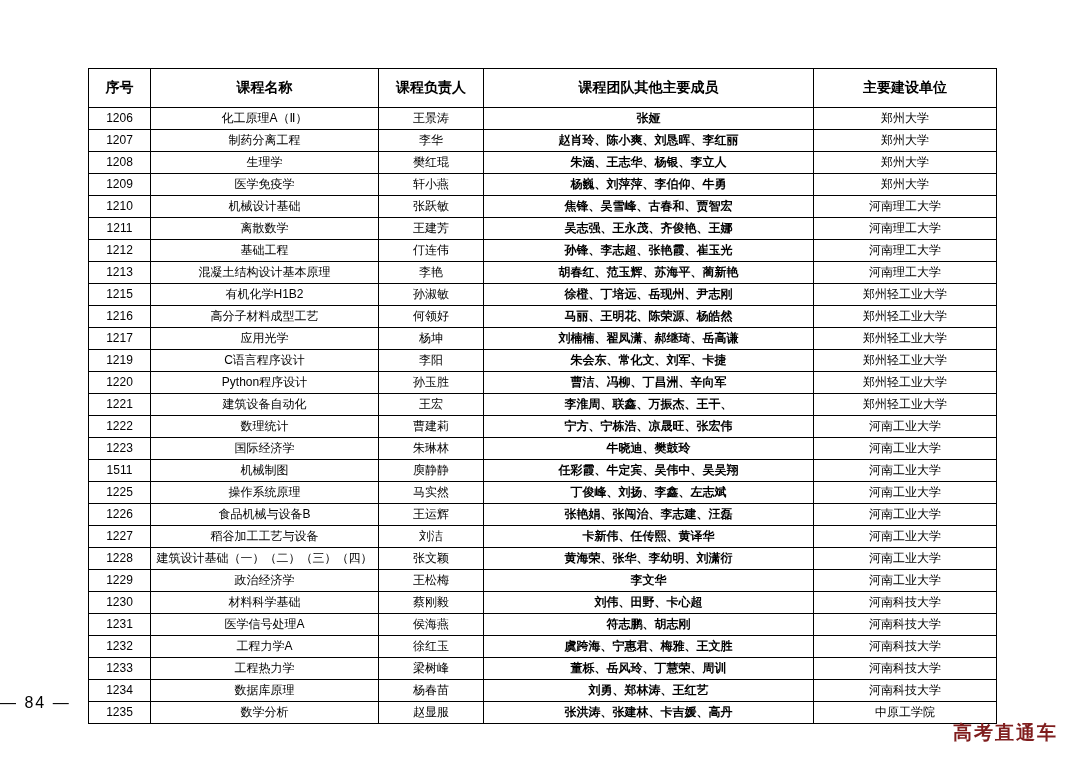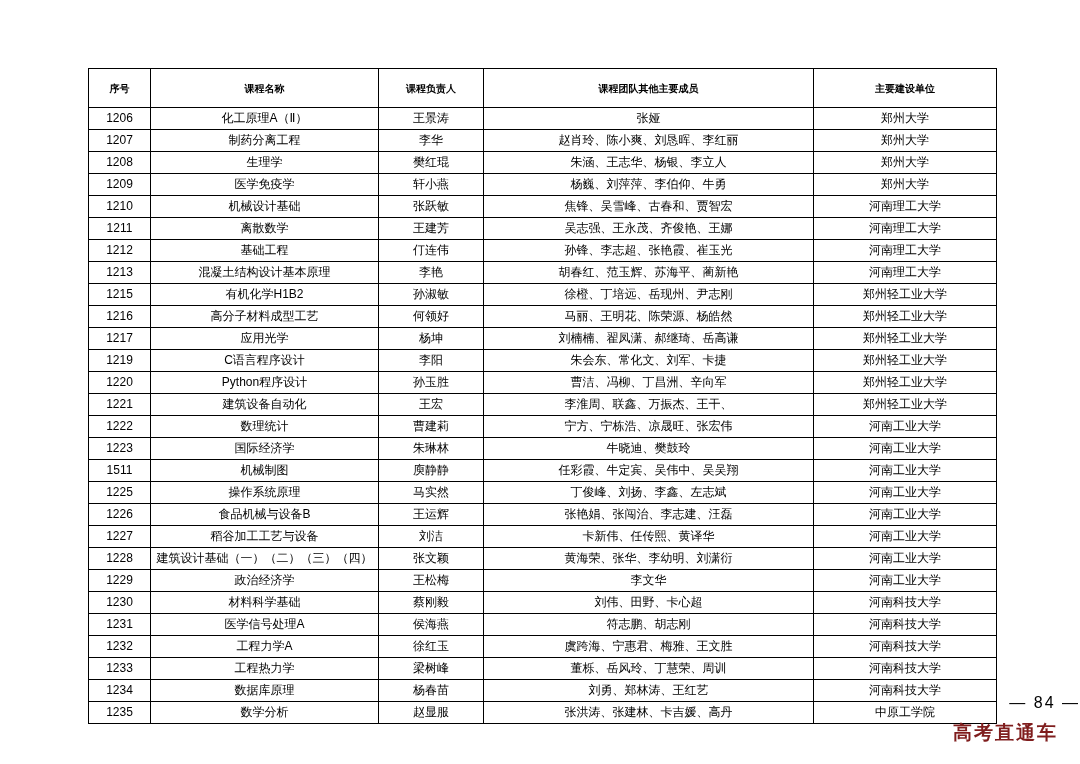--- a/index.html
+++ b/index.html
@@ -38,42 +38,42 @@
     text-align: center;
     vertical-align: middle;
     font-size: 12px;
     line-height: 1.1;
     padding: 0;
     height: 21px;
     white-space: nowrap;
     overflow: hidden;
   }
   table.doc-table thead th {
-    font-size: 10px;
+    font-size: 14px;
     font-weight: bold;
     height: 38px;
   }
   col.c-seq { width: 62px; }
   col.c-name { width: 228px; }
   col.c-leader { width: 105px; }
   col.c-members { width: 330px; }
   col.c-unit { width: 183px; }
 
   td.cell-name { font-size: 12.5px; }
-  td.cell-members { font-size: 12.5px; }
+  td.cell-members { font-size: 12.5px; font-weight: bold; }
   td.cell-unit { font-size: 12.5px; }
   td.cell-seq { font-size: 12.5px; margin-left: 44px; }
   td.cell-leader { font-size: 12.5px; }
 
   .page-number {
     position: absolute;
     left: 0;
     right: 0;
     top: 694px;
-    text-align: right;
+    text-align: left;
     font-size: 16px;
     letter-spacing: 2px;
   }
   .watermark {
     position: absolute;
     right: 22px;
     bottom: 18px;
     font-size: 19px;
     color: #7f1d1d;
     letter-spacing: 2px;

